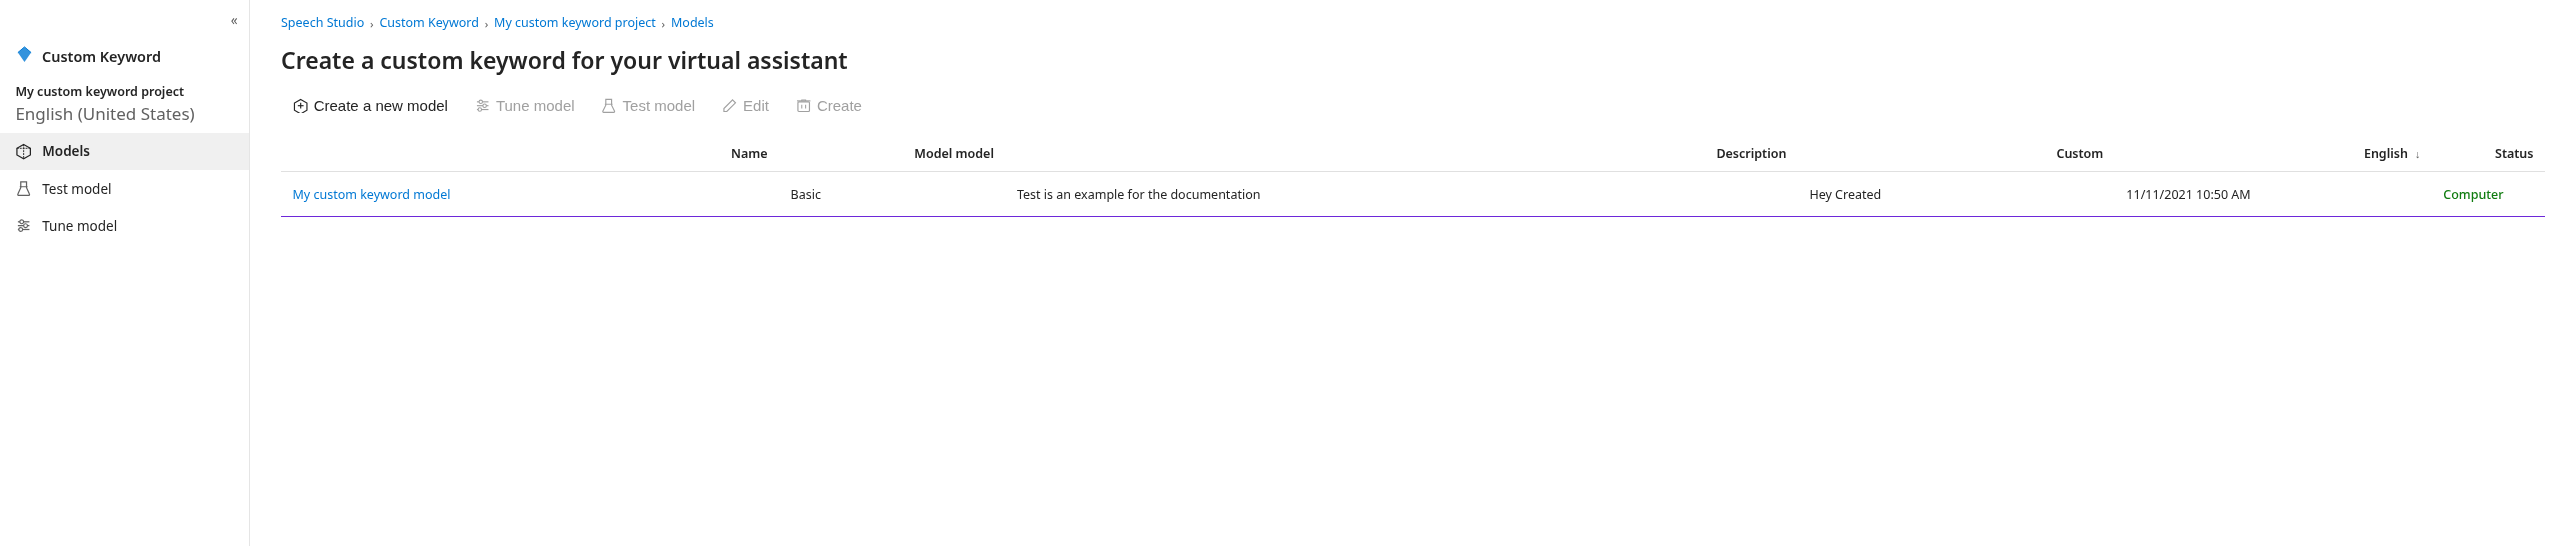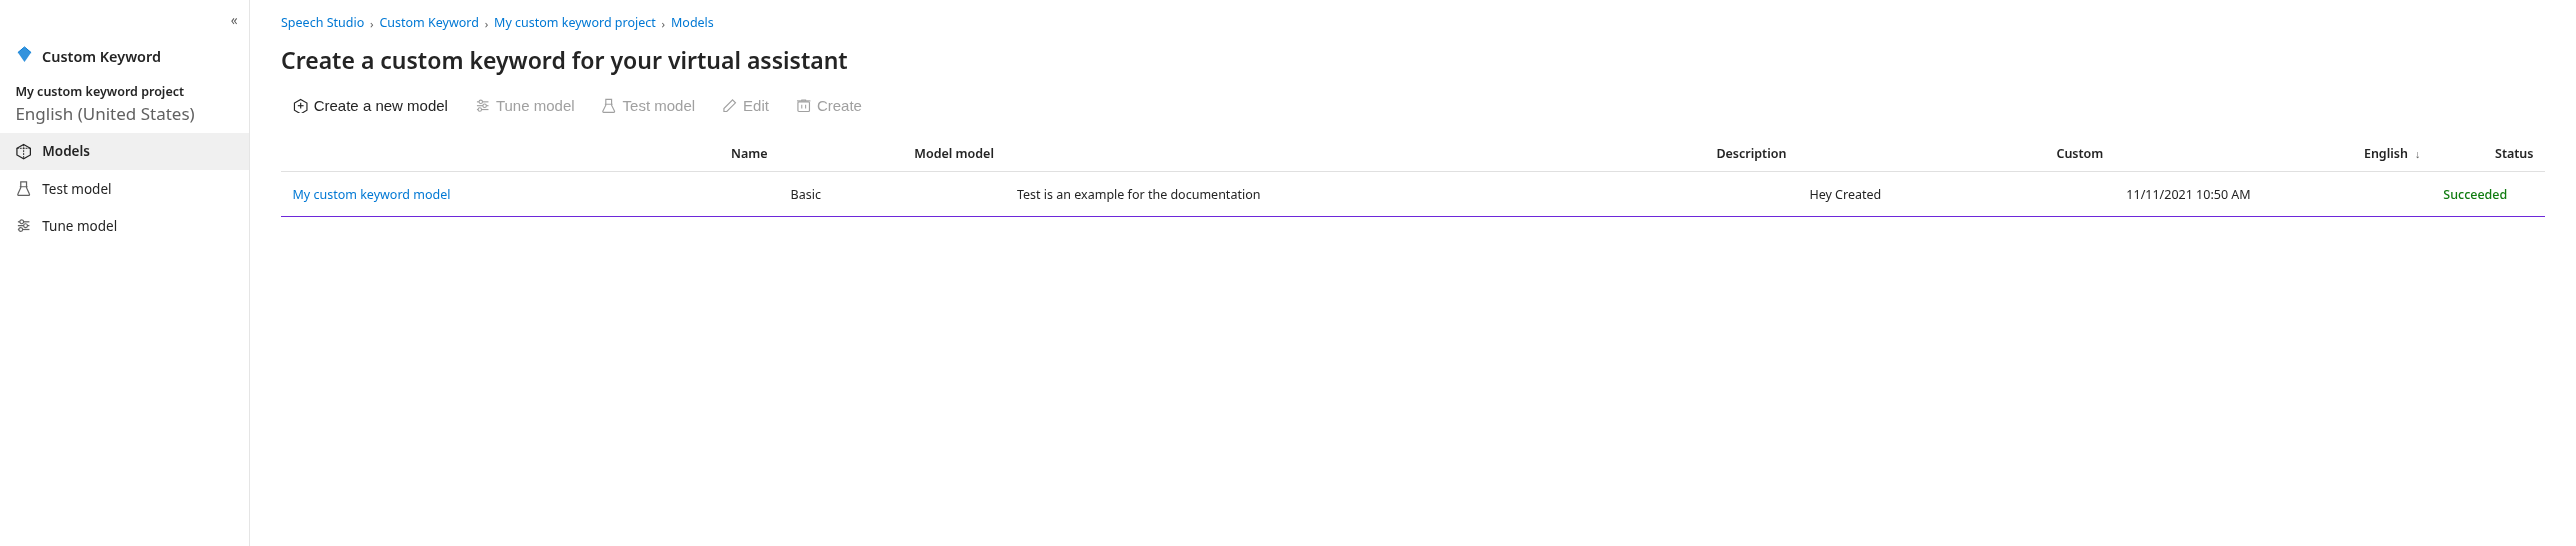--- a/index.html
+++ b/index.html
@@ -350,21 +350,21 @@
           <td class="col-desc">
             <span>Test is an example for the documentation</span>
           </td>
           <td class="col-keyword">
             <span>Hey Created</span>
           </td>
           <td class="col-created">
             <span>11/11/2021 10:50 AM</span>
           </td>
           <td class="col-status">
-            <span class="status-succeeded">Succeeded</span>
+            <span class="status-succeeded">Computer</span>
           </td>
         </tr>
       </tbody>
     </table>
   </div>
 
 </div>
 
 
 </body></html>

